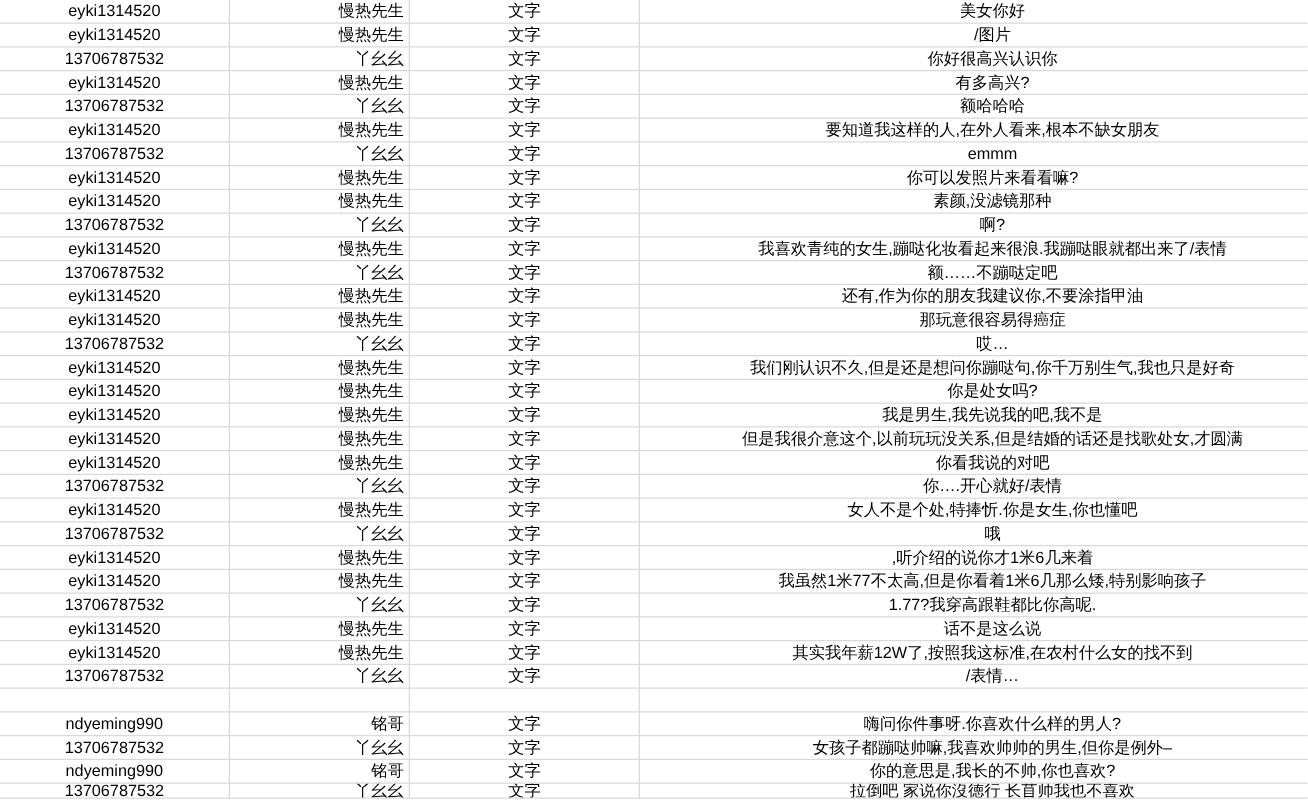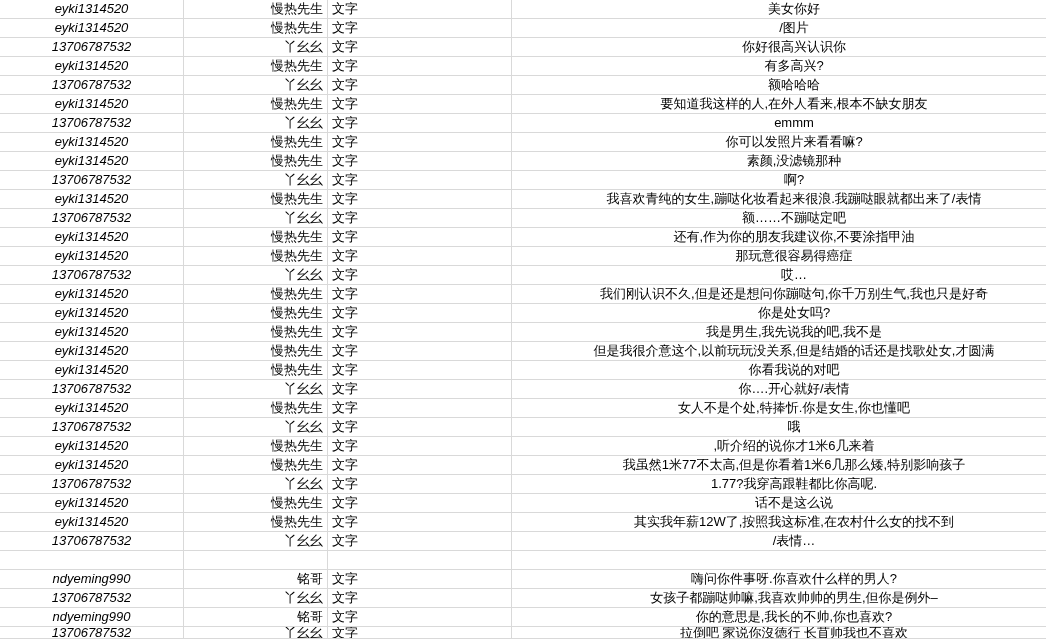--- a/index.html
+++ b/index.html
@@ -23,23 +23,23 @@
     border-bottom: 1px solid #d9d9d9;
     border-right: 1px solid #d9d9d9;
     height: 18px;
     line-height: 18px;
     font-size: 13px;
     padding: 0 4px;
     white-space: nowrap;
     overflow: hidden;
     vertical-align: middle;
   }
-  .col-a { width: 175px; text-align: center; font-style: italic; }
+  .col-a { width: 175px; text-align: center; }
   .col-b { width: 135px; text-align: right; }
-  .col-c { width: 175px; }
+  .col-c { width: 175px; text-align: center; }
   .col-d { width: 556px; text-align: center; border-right: none; }
   .row-blank td {
     border-bottom: 1px solid #d9d9d9;
     border-right: 1px solid #d9d9d9;
   }
   .row-blank .col-d { border-right: none; }
   .clip-last td {
     height: 10px;
     line-height: 11px;
   }

